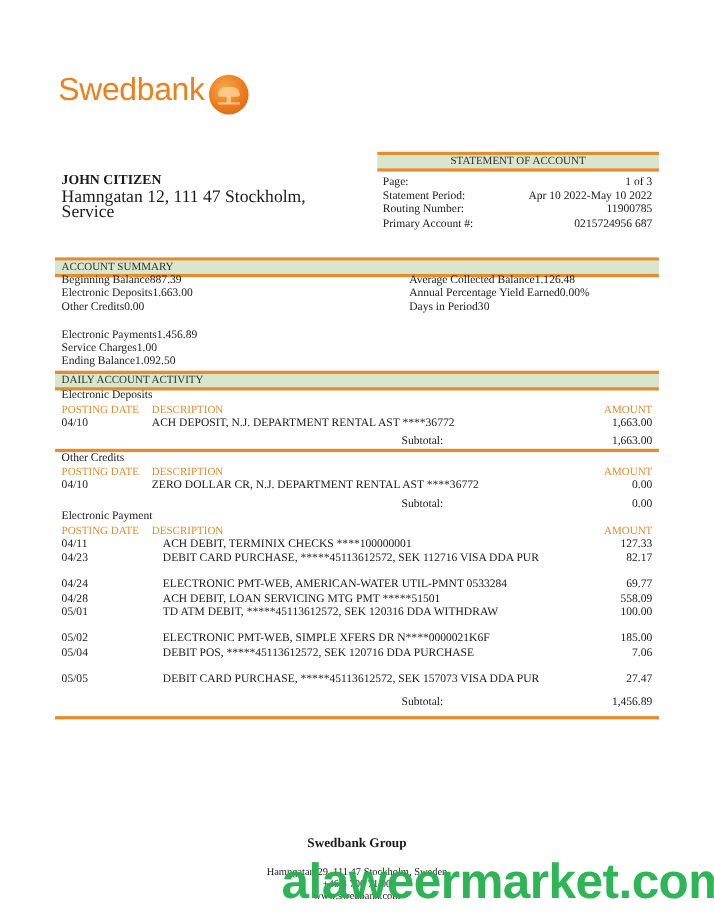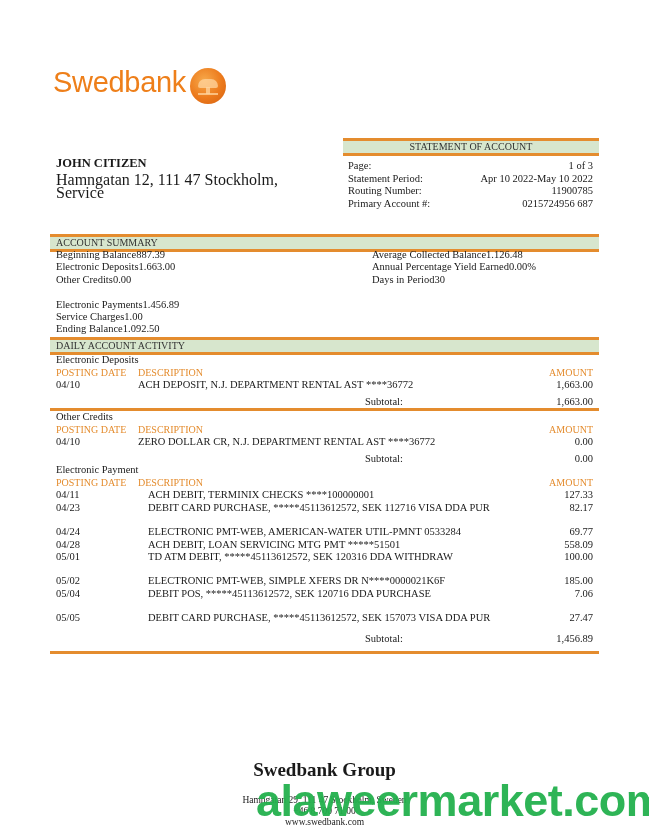--- a/index.html
+++ b/index.html
@@ -45,21 +45,21 @@
     .tx-row { display: flex; height: 12.4px; align-items: center; }
     .tx-row .c-date { width: 82px; }
     .tx-row .c-desc { flex: 1; }
     .tx-row .c-amt { width: 80px; text-align: right; }
     .tx-row.pay .c-date { width: 92px; }
     .subtotal { display: flex; justify-content: flex-end; height: 13px; align-items: center; gap: 48px; }
     .subtotal .lbl { width: 80px; }
     .subtotal .val { width: 100px; text-align: right; }
 
     .footer { position: absolute; left: 0; width: 649px; top: 760px; text-align: center; font-family: "Liberation Serif", serif; }
-    .footer .fname { font-weight: bold; font-size: 19px; }
+    .footer .fname { font-weight: bold; font-size: 12px; }
     .footer .fline { font-size: 9.5px; line-height: 11px; }
 
     .watermark { position: absolute; left: 256px; top: 778px; font-family: "Liberation Sans", "DejaVu Sans", sans-serif; font-size: 45px; font-weight: bold; color: #23b14d; letter-spacing: -0.5px; opacity: 0.95; }
   </style>
 </head>
 <body>
 
 <div class="logo">
   <span class="logo-text">Swedbank</span>
   <span class="logo-mark">

